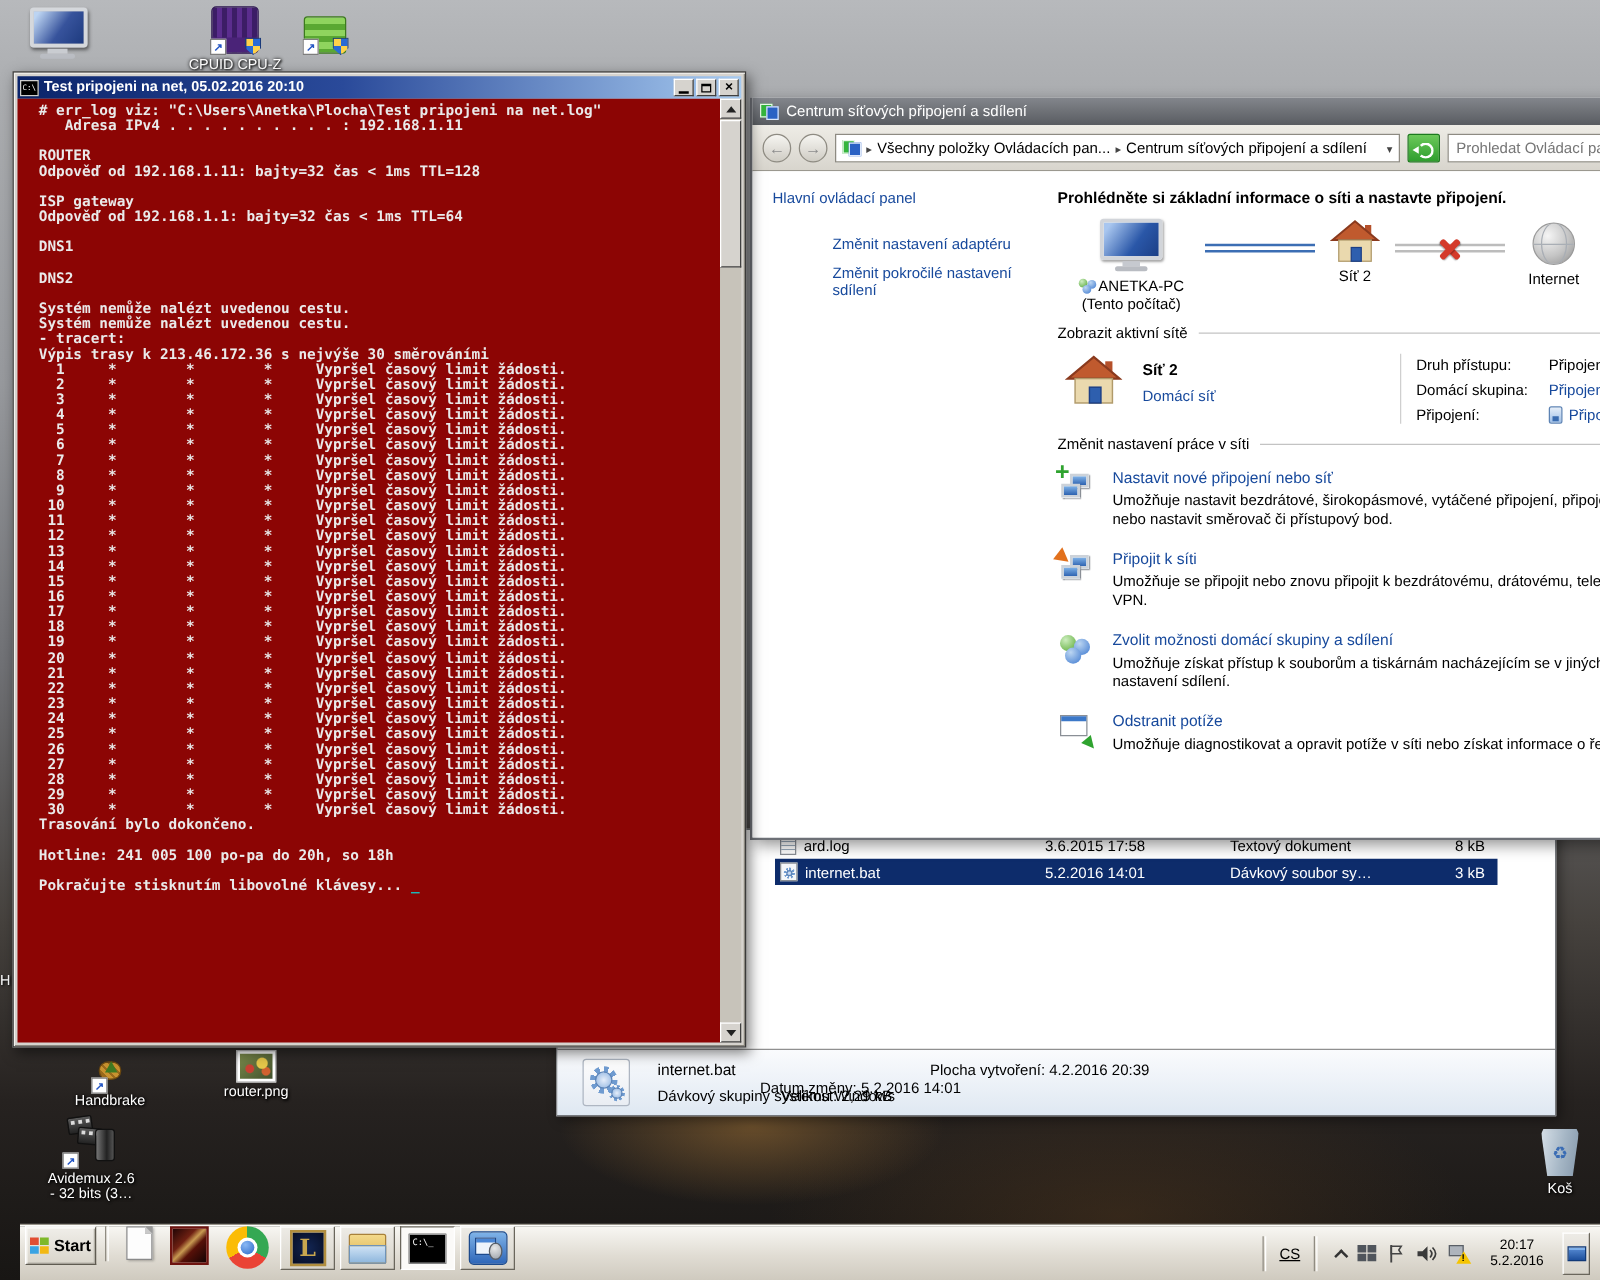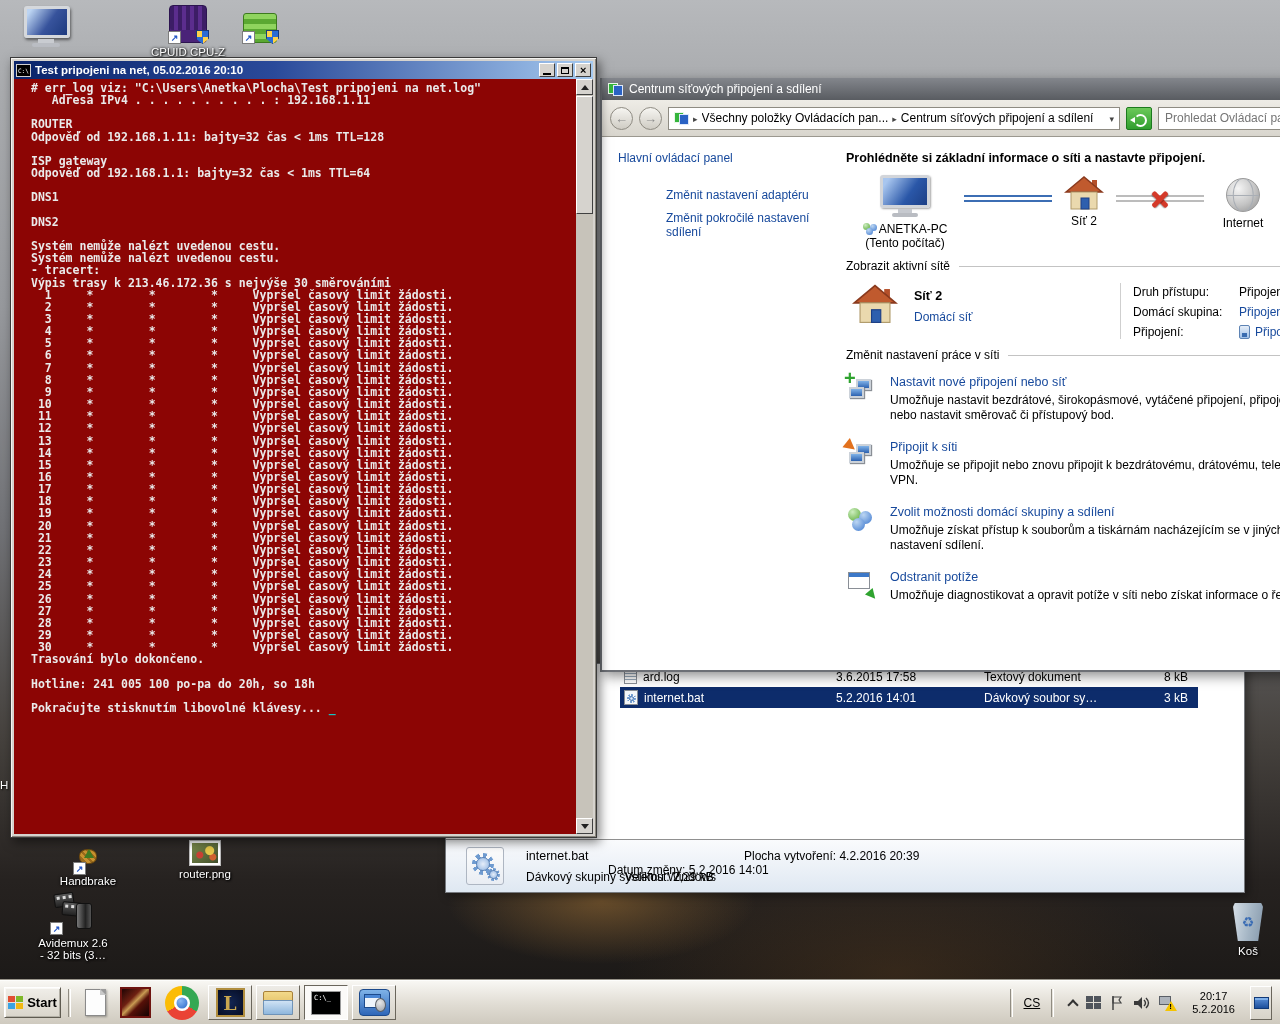--- a/index.html
+++ b/index.html
@@ -156,21 +156,21 @@
   .file-big-icon { position:absolute; left:20px; top:7px; width:38px; height:38px; background:linear-gradient(#fdfdfd,#e9edf3); border:1px solid #aeb6c2; border-radius:3px; }
   .file-big-icon .g1 { left:5px; top:5px; width:22px; height:22px; }
   .file-big-icon .g2 { left:20px; top:20px; width:13px; height:13px; }
   .d-name { position:absolute; left:80px; top:9px; font-size:12.5px; }
   .d-type { position:absolute; left:80px; top:30px; }
   .d-mod { position:absolute; left:162px; top:23px; }
   .d-size { position:absolute; left:179px; top:30px; }
   .d-created { position:absolute; left:298px; top:9px; }
 
   
-  .taskbar { left:0; right:0; bottom:0; height:44px; background:linear-gradient(#f8f7f3,#e0dcd3 55%,#cfcabf); border-top:1px solid #fdfdfb; box-shadow:0 -1px 0 #98948a; z-index:50; display:flex; align-items:center; }
+  .taskbar { left:16px; right:0; bottom:0; height:44px; background:linear-gradient(#f8f7f3,#e0dcd3 55%,#cfcabf); border-top:1px solid #fdfdfb; box-shadow:0 -1px 0 #98948a; z-index:50; display:flex; align-items:flex-start; }
   .start-btn { margin-left:4px; width:57px; height:31px; display:flex; align-items:center; justify-content:center; gap:4px; background:linear-gradient(#f0eee9,#d9d5cb); border:1px solid; border-color:#fff #5f5b51 #5f5b51 #fff; box-shadow:inset 1px 1px 0 #faf9f6, inset -1px -1px 0 #b3b0a6; font-weight:bold; font-size:13px; color:#000; flex:none; }
   .flag { width:15px; height:13px; display:grid; grid-template-columns:1fr 1fr; grid-template-rows:1fr 1fr; gap:1px; }
   .flag i:nth-child(1){background:#e14e33;} .flag i:nth-child(2){background:#7eb829;}
   .flag i:nth-child(3){background:#3aa3e3;} .flag i:nth-child(4){background:#f2b813;}
   .tb-sep { width:3px; height:28px; margin:0 7px; border-left:1px solid #908c82; border-right:1px solid #fff; flex:none; }
   .ql { margin:0 7px; flex:none; }
   .doc-icon { width:21px; height:27px; background:#fdfdfd; border:1px solid #8a8a8a; position:relative; box-shadow:1px 1px 2px rgba(0,0,0,.3); }
   .doc-icon::after { content:""; position:absolute; right:-1px; top:-1px; width:0; height:0; border-left:6px solid #c9c9c9; border-top:6px solid #9a9a9a; }
   .game-icon { width:31px; height:31px; border:2px solid #6e1410; background:linear-gradient(135deg,#2a0806 5%,#6e2012 35%,#c89a52 48%,#561008 62%,#1c0504 95%); }
   .chrome-icon { width:34px; height:34px; border-radius:50%; background:conic-gradient(from 120deg,#ea4335 0 33.3%,#fbbc05 0 66.6%,#34a853 0); position:relative; }

